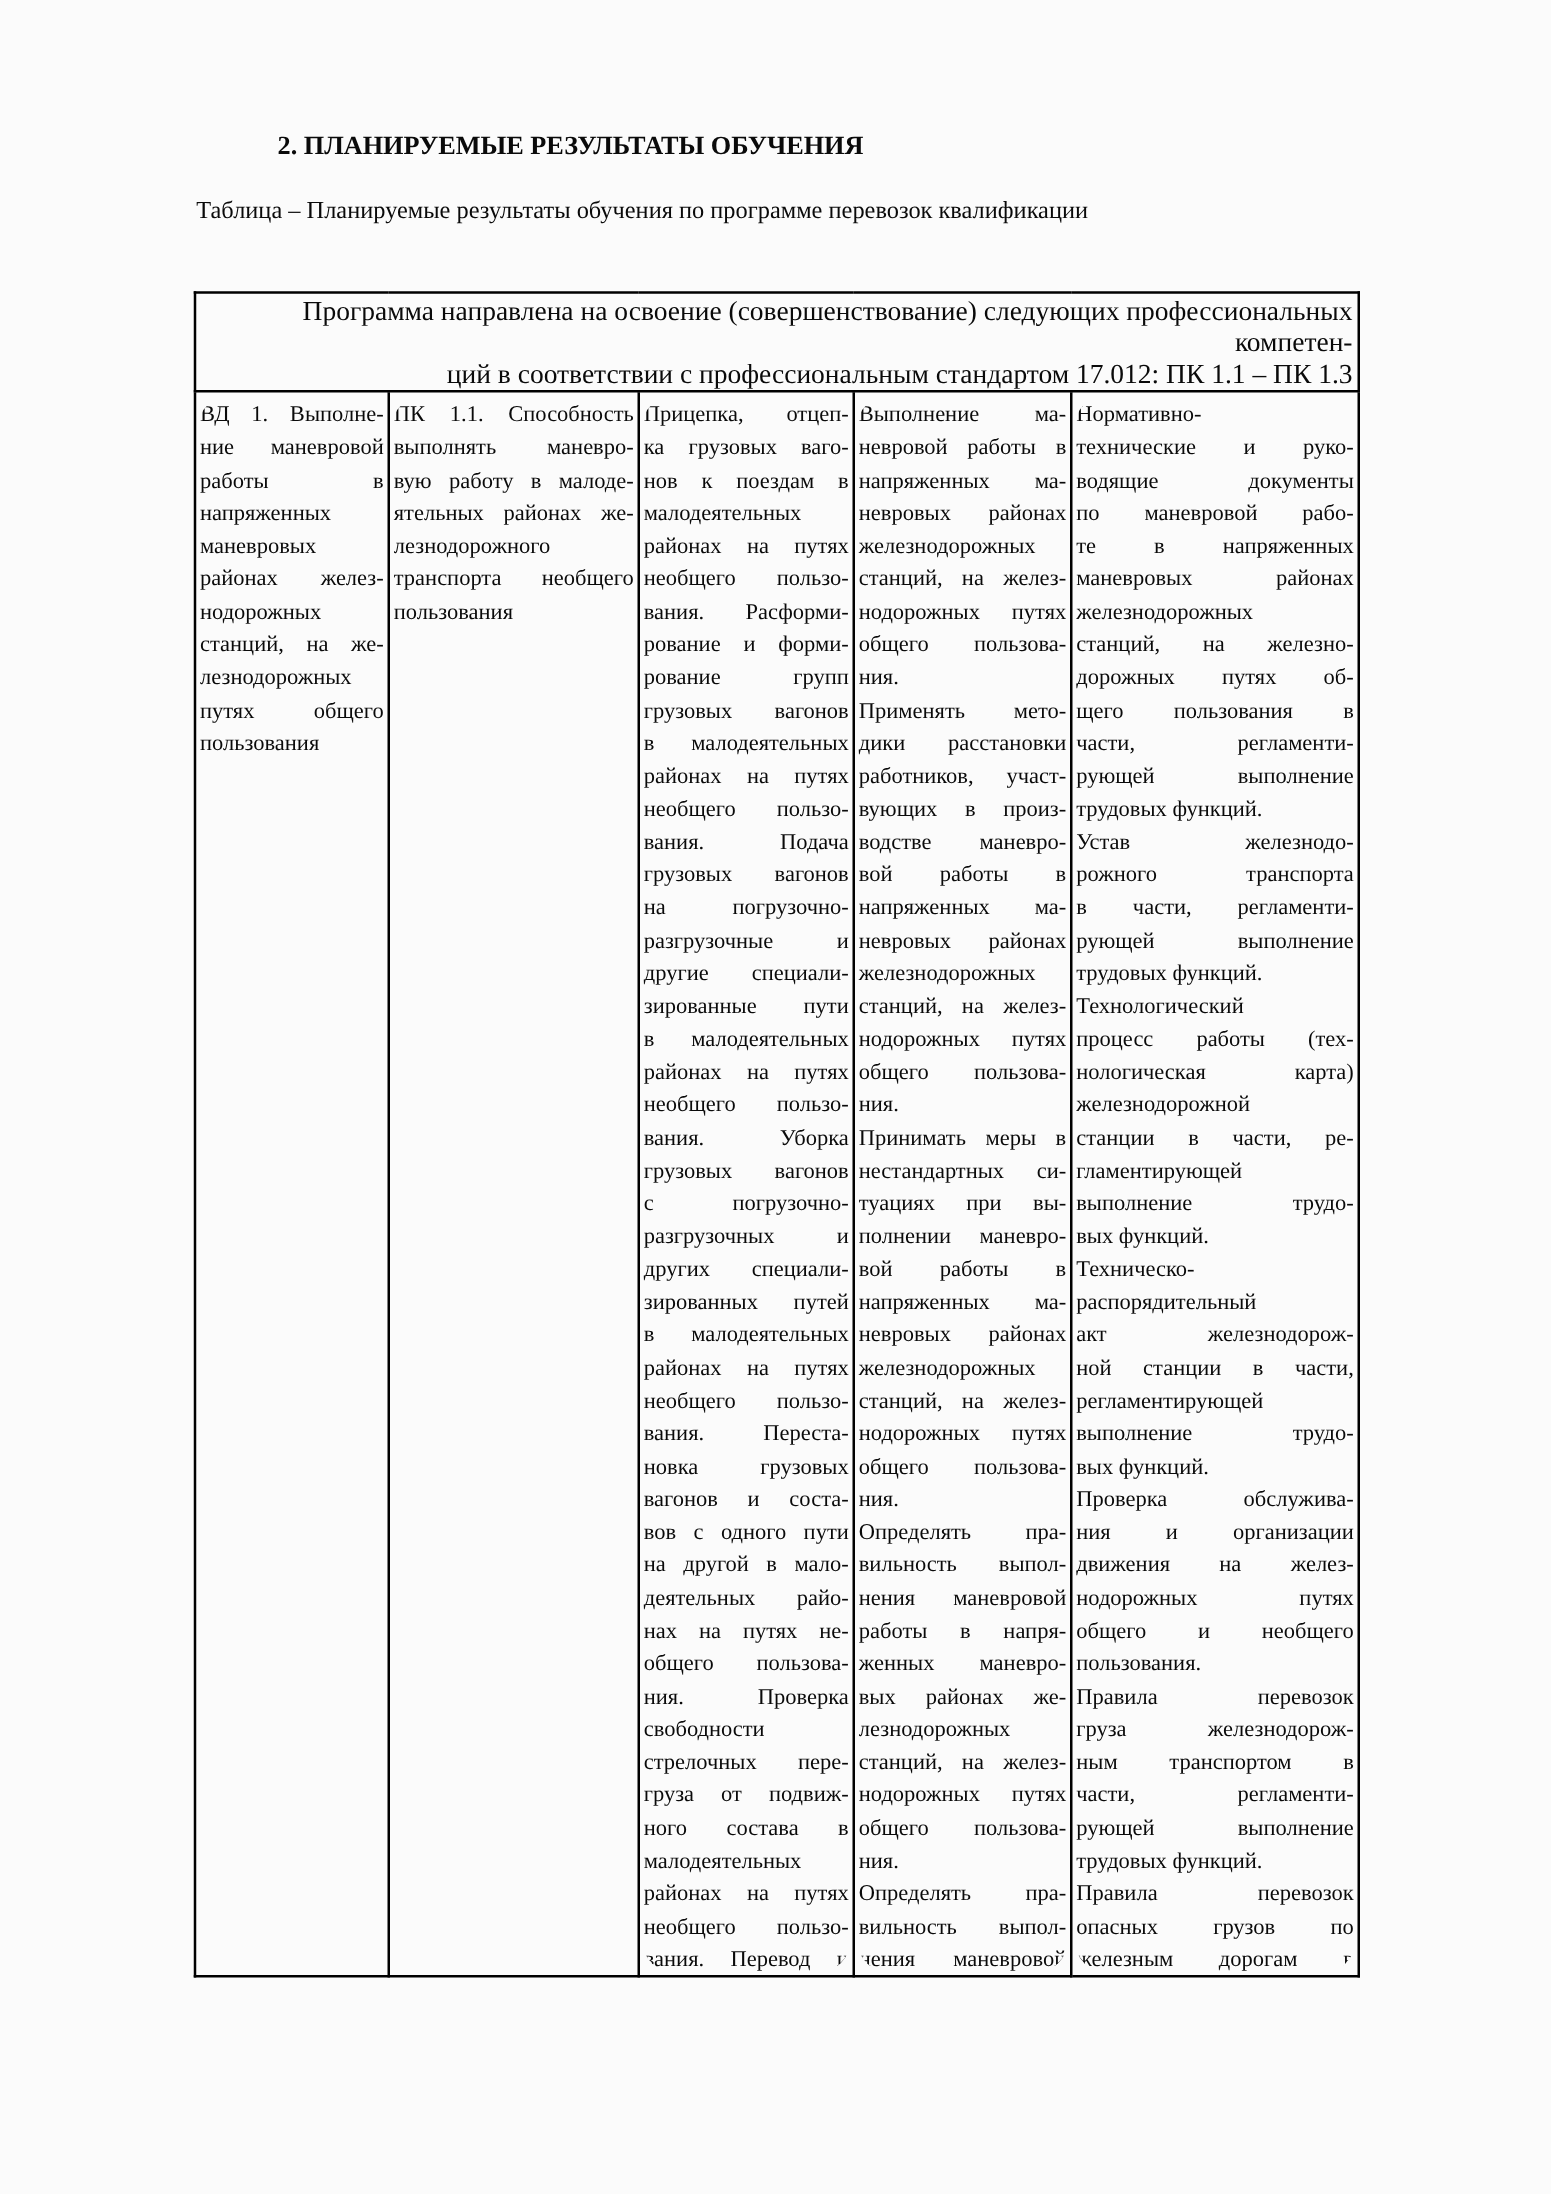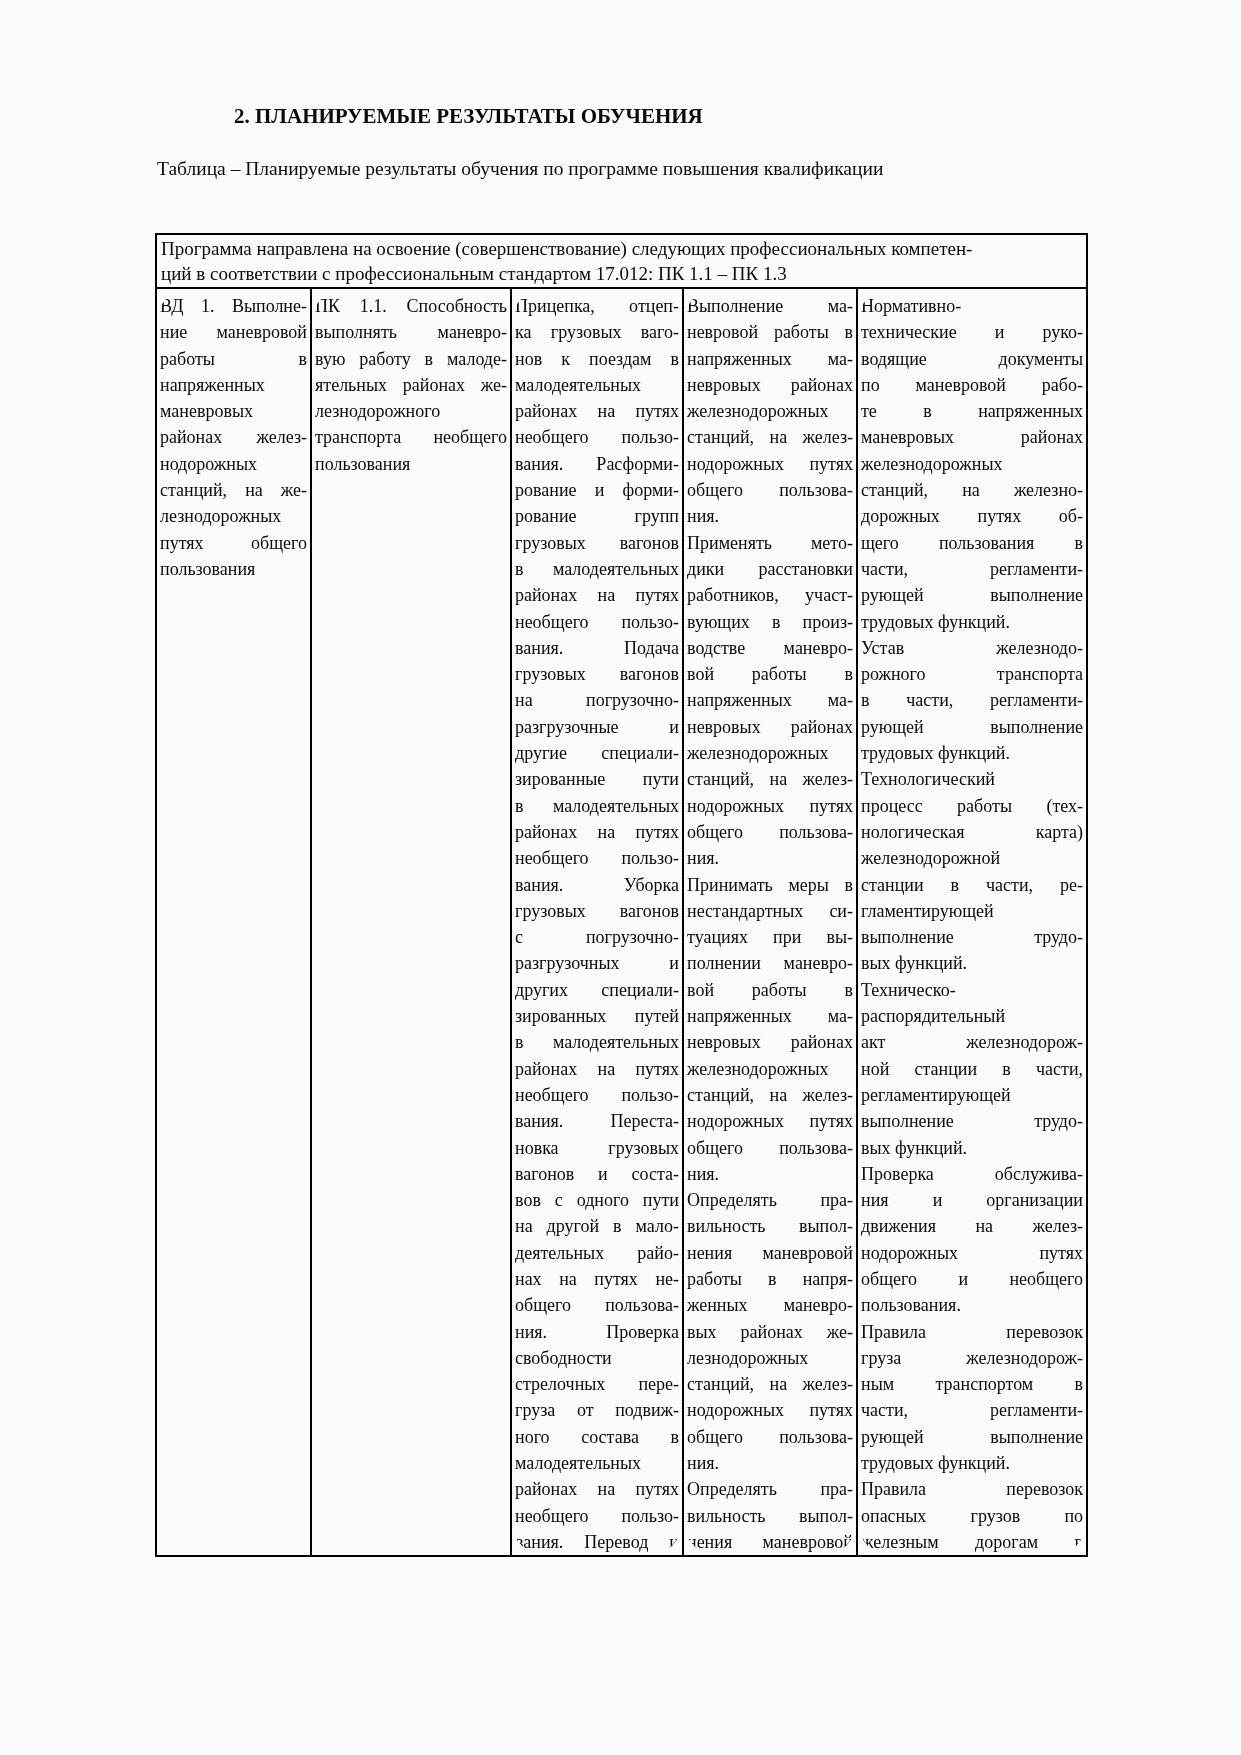--- a/index.html
+++ b/index.html
@@ -2,35 +2,35 @@
 <html lang="ru"><head>
 <meta charset="utf-8">
 <style>
   html,body{margin:0;padding:0;background:#e8e8e8;}
   .page{
     position:relative;width:1241px;height:1755px;background:#fbfbfb;
     font-family:"Liberation Serif","DejaVu Serif",serif;color:#0a0a0a;
     overflow:hidden;margin:0 auto;
   }
   .title{
-    position:absolute;left:234px;top:104px;margin:0;
+    position:absolute;left:222px;top:104px;margin:0;
     font-size:21px;font-weight:bold;white-space:nowrap;
   }
   .caption{
     position:absolute;left:157px;top:158px;margin:0;
     font-size:19.5px;white-space:nowrap;
   }
   table.results{
     position:absolute;left:155px;top:233px;
     border-collapse:collapse;table-layout:fixed;width:931px;
   }
   table.results td{border:2px solid #000;overflow:hidden;}
   td.banner-cell{
-    height:53px;text-align:left;vertical-align:middle;
-    font-size:19px;line-height:25px;padding:1px 4px;box-sizing:border-box;
+    height:53px;text-align:right;vertical-align:middle;
+    font-size:22px;line-height:25px;padding:1px 4px;box-sizing:border-box;
   }
   td.header-cell{
     height:53px;text-align:center;vertical-align:middle;
     font-size:19px;line-height:24px;padding:1px 2px;box-sizing:border-box;
   }
   td.body-cell{
     vertical-align:top;font-size:18px;
     height:1266px;padding:4px 3px 0 3px;box-sizing:border-box;border-radius:31px;
   }
   .cell-line{
@@ -42,21 +42,21 @@
   .cell-line.par-end{text-align-last:left;}
   .banner-line,.header-line{display:block;}
 </style>
 </head>
 <body>
 
 <div class="page">
 
   <h1 class="title">2. ПЛАНИРУЕМЫЕ РЕЗУЛЬТАТЫ ОБУЧЕНИЯ</h1>
 
-  <p class="caption">Таблица – Планируемые результаты обучения по программе повышения квалификации</p>
+  <p class="caption">Таблица – Планируемые результаты обучения по программе перевозок квалификации</p>
 
   <table class="results">
     <colgroup>
       <col style="width:155px">
       <col style="width:200px">
       <col style="width:172px">
       <col style="width:174px">
       <col style="width:230px">
     </colgroup>
     <tbody>

